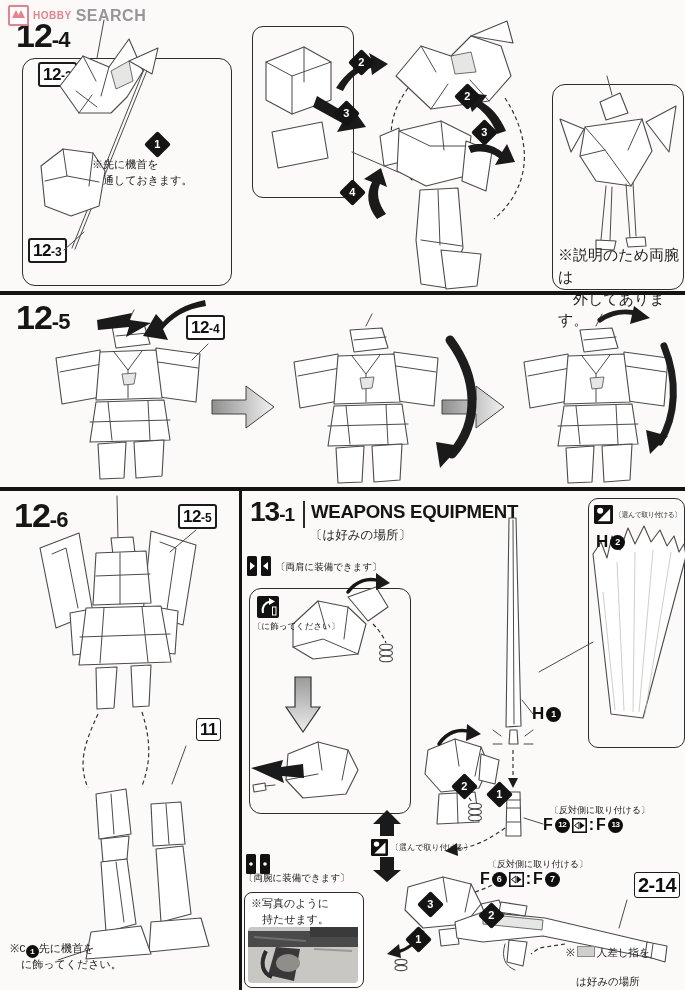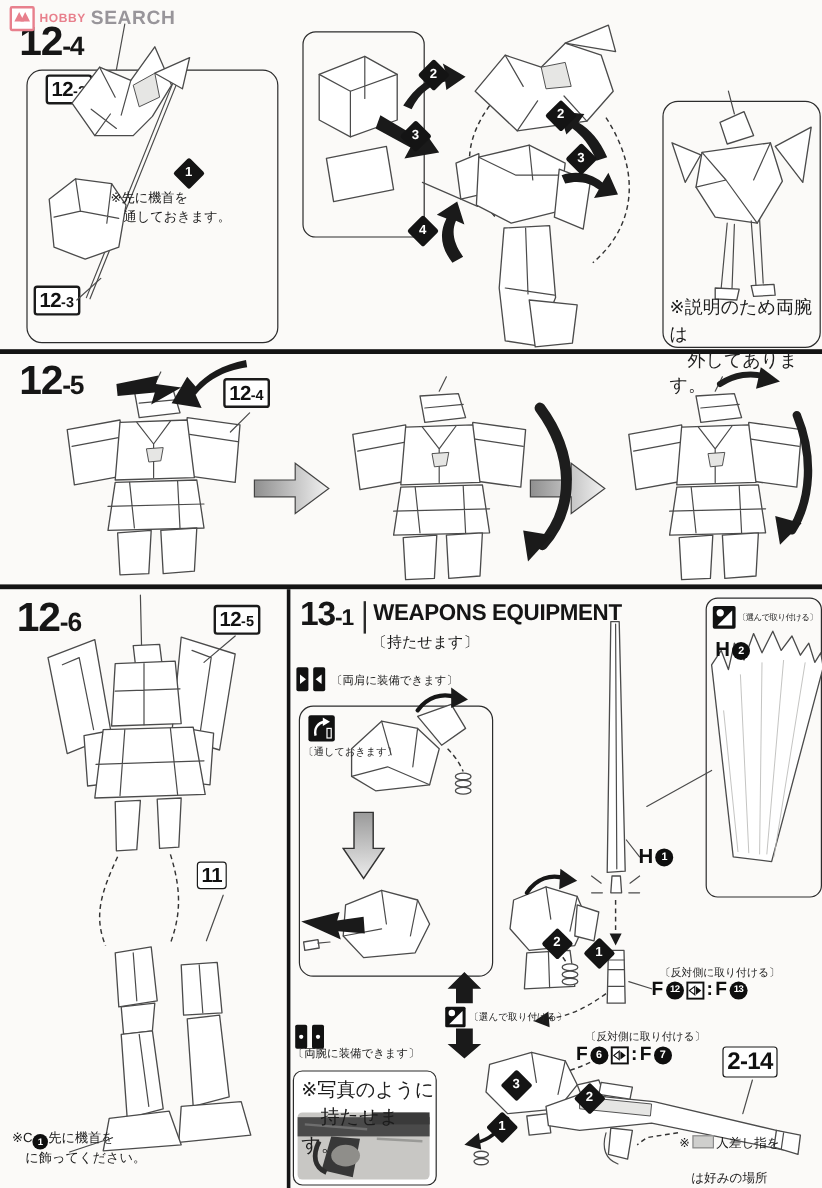--- a/index.html
+++ b/index.html
@@ -12,29 +12,29 @@
   .hdr{position:absolute;display:flex;align-items:baseline;font-weight:900;color:#161616;letter-spacing:-1px;}
   .hdr .hm{font-size:34px;line-height:1;}
   .hdr .hs{font-size:22px;line-height:1;}
   .hdr.small .hm{font-size:28px;}
   .hdr.small .hs{font-size:19px;}
   
   .callout{position:absolute;background:#fff;border:2px solid #1b1b1b;border-radius:3px;
     display:flex;align-items:baseline;justify-content:center;font-weight:bold;color:#111;padding:2px 3px;}
   .callout .cm{font-size:17px;line-height:1;letter-spacing:-0.5px;}
   .callout .cs{font-size:12px;line-height:1;}
-  .callout.thin{border-width:1.6px;}
+  .callout.thin{border-width:1.6px;margin-left:32px;}
   
   .rbox{position:absolute;border:1.7px solid #2c2c2c;border-radius:13px;background:transparent;}
   
   .diamond{position:absolute;width:19px;height:19px;background:#141414;border-radius:2px;
     transform:rotate(45deg);display:flex;align-items:center;justify-content:center;z-index:5;}
   .diamond span{transform:rotate(-45deg);color:#fff;font-size:11px;font-weight:bold;line-height:1;}
   
-  .note{position:absolute;font-size:11px;line-height:1.45;color:#1c1c1c;white-space:pre-line;z-index:4;}
+  .note{position:absolute;font-size:11px;line-height:1.45;color:#1c1c1c;white-space:pre-line;z-index:4;font-family:Liberation Mono, monospace;}
   .tlabel{position:absolute;font-size:9.5px;color:#222;white-space:nowrap;z-index:4;text-align:right;}
   .circ{display:inline-flex;align-items:center;justify-content:center;background:#0e0e0e;color:#fff;
     border-radius:50%;min-width:15px;width:15px;height:15px;font-size:9px;font-weight:bold;line-height:1;}
   .circ.two{font-size:8px;letter-spacing:-0.5px;}
   .partrow{position:absolute;display:flex;align-items:center;gap:2px;font-weight:bold;font-size:16px;color:#0f0f0f;z-index:5;}
   .divh{position:absolute;left:0;width:685px;height:4px;background:#141414;}
   .divv{position:absolute;width:3px;background:#141414;}
   .graybox{display:inline-block;width:16px;height:9px;background:#cfcfcd;border:1px solid #8a8a8a;vertical-align:middle;margin:0 2px 2px 2px;}
   
   .wm{position:absolute;left:8px;top:5px;display:flex;align-items:center;gap:4px;z-index:9;}
@@ -335,38 +335,38 @@
   <path class="ln2" d="M410,452 L408,466"></path>
   <path class="dash" d="M322,452 L296,456 L288,462"></path>
 </svg>
 
 <div class="hdr small" style="left:250px;top:498px">
   <span class="hm">13</span>
     <span class="hs">-1</span>
 </div>
 <div class="vrule" style="left:303px;top:501px;height:27px"></div>
 <div class="eqtitle" style="left:311px;top:501px">WEAPONS EQUIPMENT</div>
-<div class="subtitle" style="left:310px;top:527px">〔持たせます〕</div>
+<div class="subtitle" style="left:310px;top:527px">〔は好みの場所〕</div>
 
 <svg class="iconsvg" style="left:247px;top:556px" width="24" height="20" viewBox="0 0 24 20">
   <rect x="0" y="0" width="10" height="20" rx="1.5" fill="#111"></rect>
   <rect x="14" y="0" width="10" height="20" rx="1.5" fill="#111"></rect>
   <polygon points="3,6 8,10 3,14" fill="#fff"></polygon>
   <polygon points="21,6 16,10 21,14" fill="#fff"></polygon>
 </svg>
 <div class="tlabel" style="left:276px;top:561px">〔両肩に装備できます〕</div>
 
 <div class="rbox" style="left:249px;top:588px;width:160px;height:224px;border-radius:12px"></div>
 <svg class="iconsvg" style="left:257px;top:596px" width="22" height="22" viewBox="0 0 22 22">
   <rect width="22" height="22" rx="2" fill="#111"></rect>
   <path d="M6,17 C4.5,11 8,6.5 13,5.5" fill="none" stroke="#fff" stroke-width="2"></path>
   <polygon points="12,2 18,5.5 12,9" fill="#fff"></polygon>
   <rect x="15.5" y="11" width="3.5" height="8" fill="none" stroke="#fff" stroke-width="1"></rect>
 </svg>
-<div class="tlabel" style="left:253px;top:621px;font-size:8.5px">〔通しておきます〕</div>
+<div class="tlabel" style="left:253px;top:621px;font-size:8.5px">〔に飾ってください〕</div>
 
 <div class="rbox" style="left:588px;top:498px;width:95px;height:248px;border-radius:10px"></div>
 <svg class="iconsvg" style="left:594px;top:505px" width="19" height="19" viewBox="0 0 20 20">
   <rect width="20" height="20" rx="1.5" fill="#111"></rect>
   <polygon points="4,17 17,4 17,17" fill="#fff"></polygon>
   <circle cx="6.5" cy="6" r="3.2" fill="#fff"></circle>
 </svg>
 <div class="tlabel" style="left:615px;top:510px;font-size:7px;letter-spacing:-0.5px">〔選んで取り付ける〕</div>
 <div class="partrow" style="left:596px;top:532px;font-size:17px">
   <span>H</span>
@@ -435,21 +435,21 @@
     <span>3</span>
   </div>
 <div class="diamond" style="left:482px;top:906px">
     <span>2</span>
   </div>
 <div class="diamond" style="left:409px;top:930px">
     <span>1</span>
   </div>
 
 <div class="rbox" style="left:244px;top:892px;width:118px;height:94px;border-radius:8px;background:#fff;z-index:2">
-  <div class="note" style="left:6px;top:4px;font-size:16px;position:absolute">※写真のように
+  <div class="note" style="left:6px;top:4px;font-size:11px;position:absolute">※写真のように
 　持たせます。</div>
   <svg style="left:3px;top:34px;position:absolute" width="110" height="56" viewBox="0 0 110 56">
     <rect x="0" y="0" width="110" height="56" rx="4" fill="#c8c7c4"></rect>
     <rect x="0" y="4" width="110" height="16" fill="#4a4a4a"></rect>
     <rect x="62" y="0" width="48" height="10" fill="#3a3a3a"></rect>
     <polygon points="28,20 52,22 46,54 20,48" fill="#383838"></polygon>
     <path d="M18,24 C12,36 14,46 24,50" fill="none" stroke="#2d2d2d" stroke-width="4"></path>
     <ellipse cx="40" cy="36" rx="12" ry="9" fill="#8f8e8a"></ellipse>
     <path d="M6,10 L58,14" stroke="#6e6e6e" stroke-width="2"></path>
     <path d="M66,22 L104,24" stroke="#9a9a97" stroke-width="2"></path>

